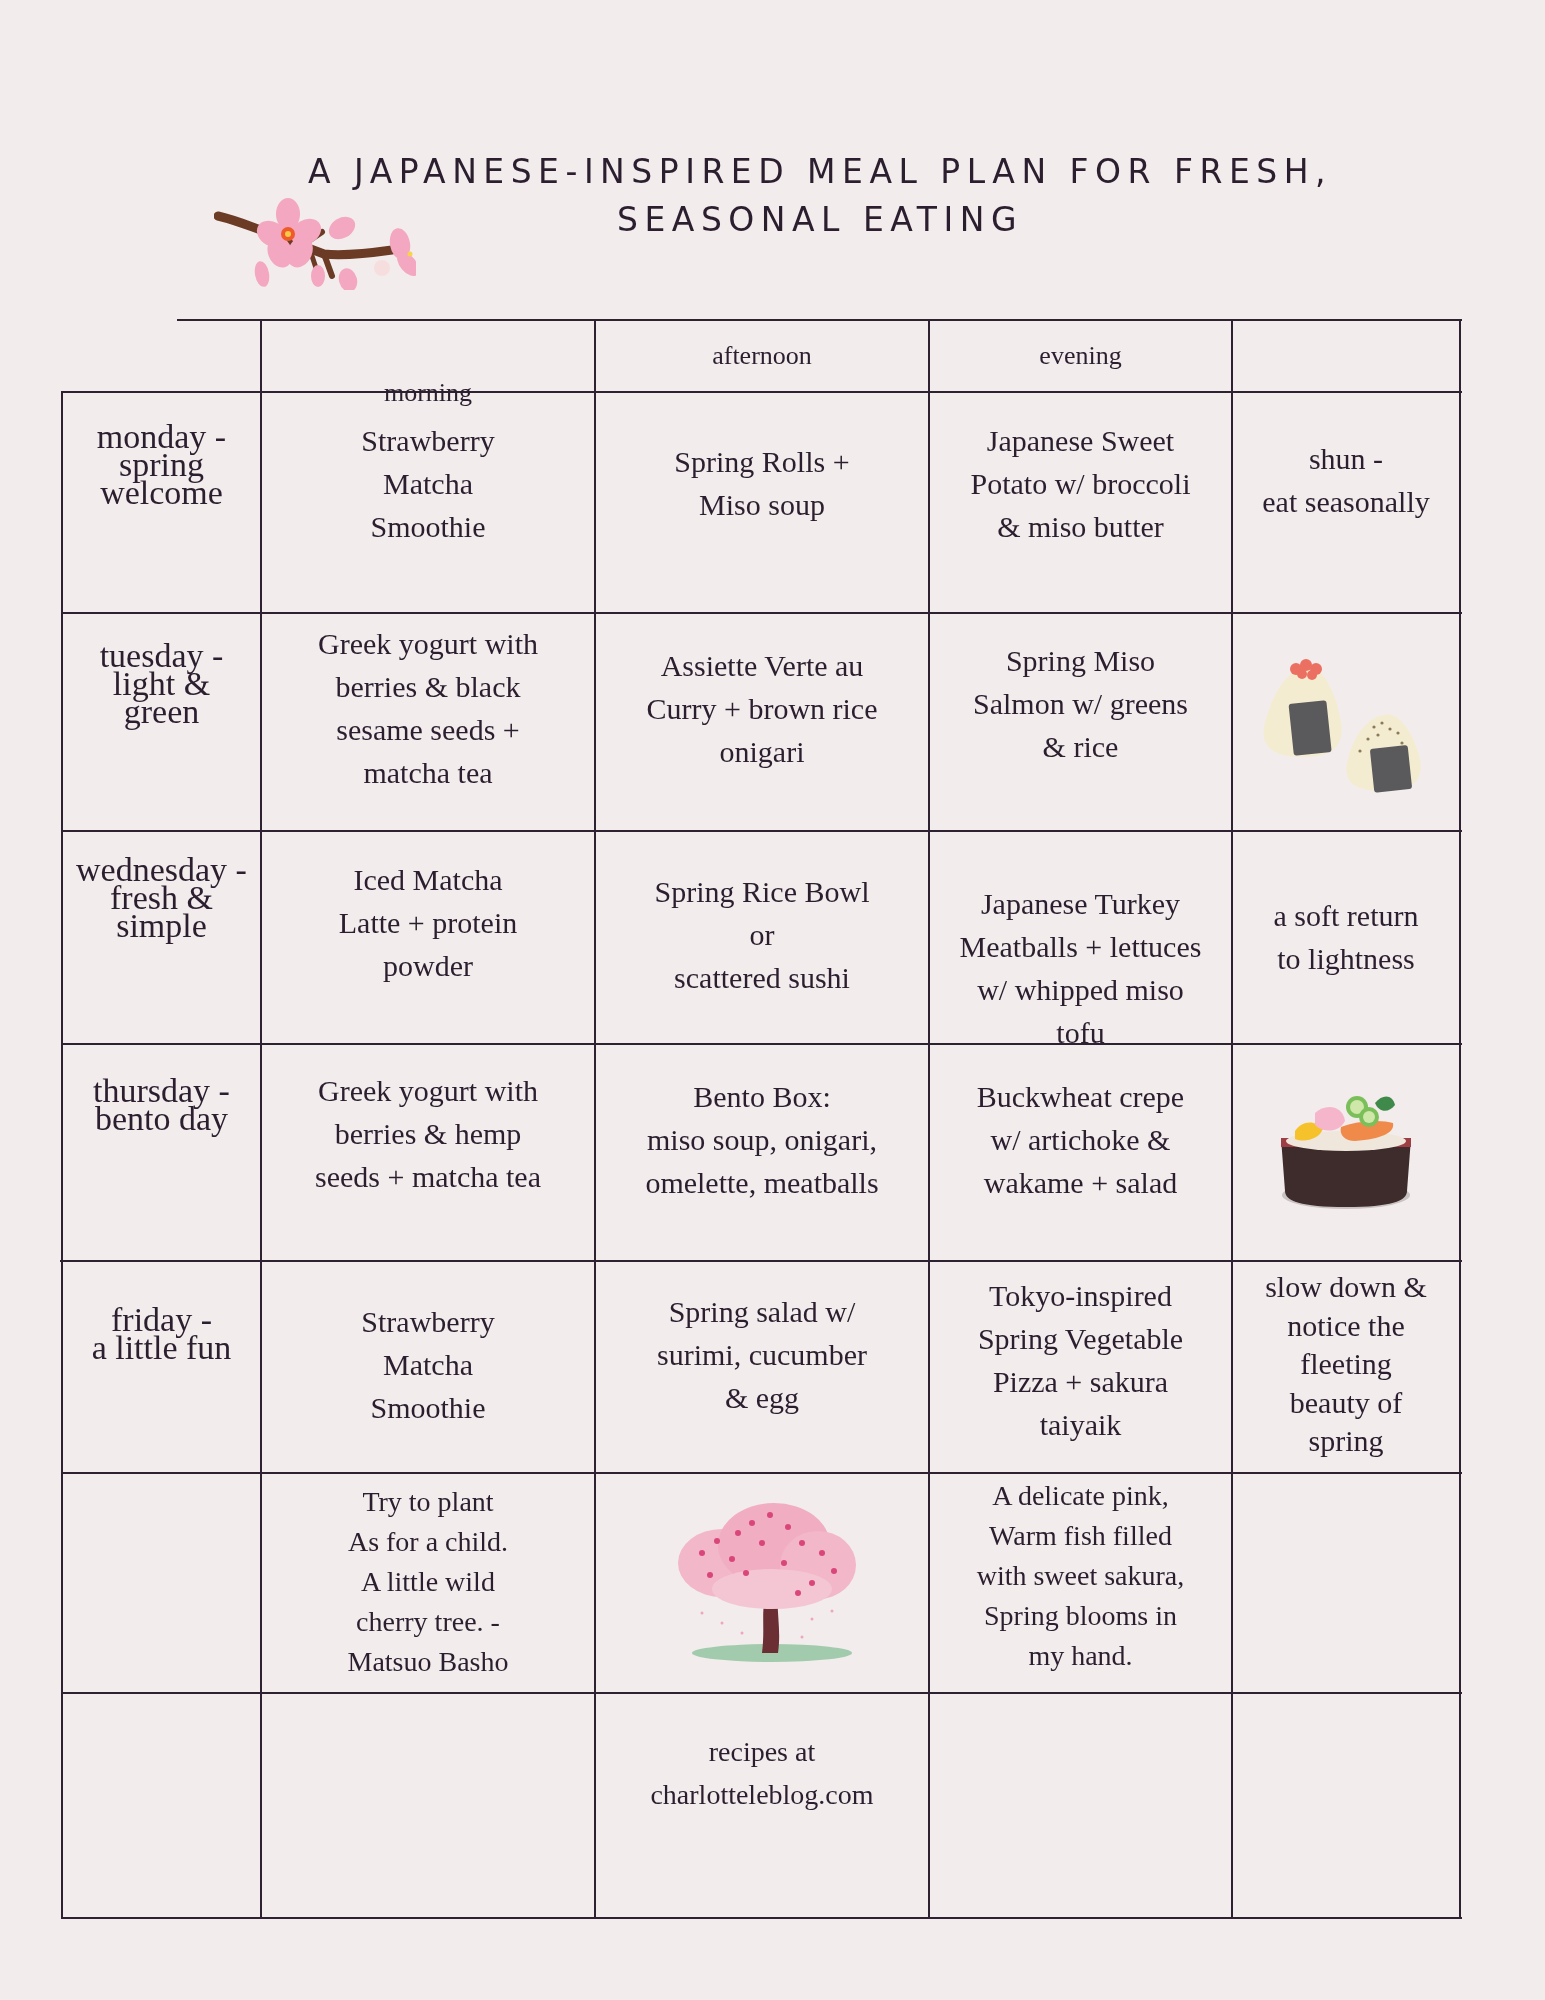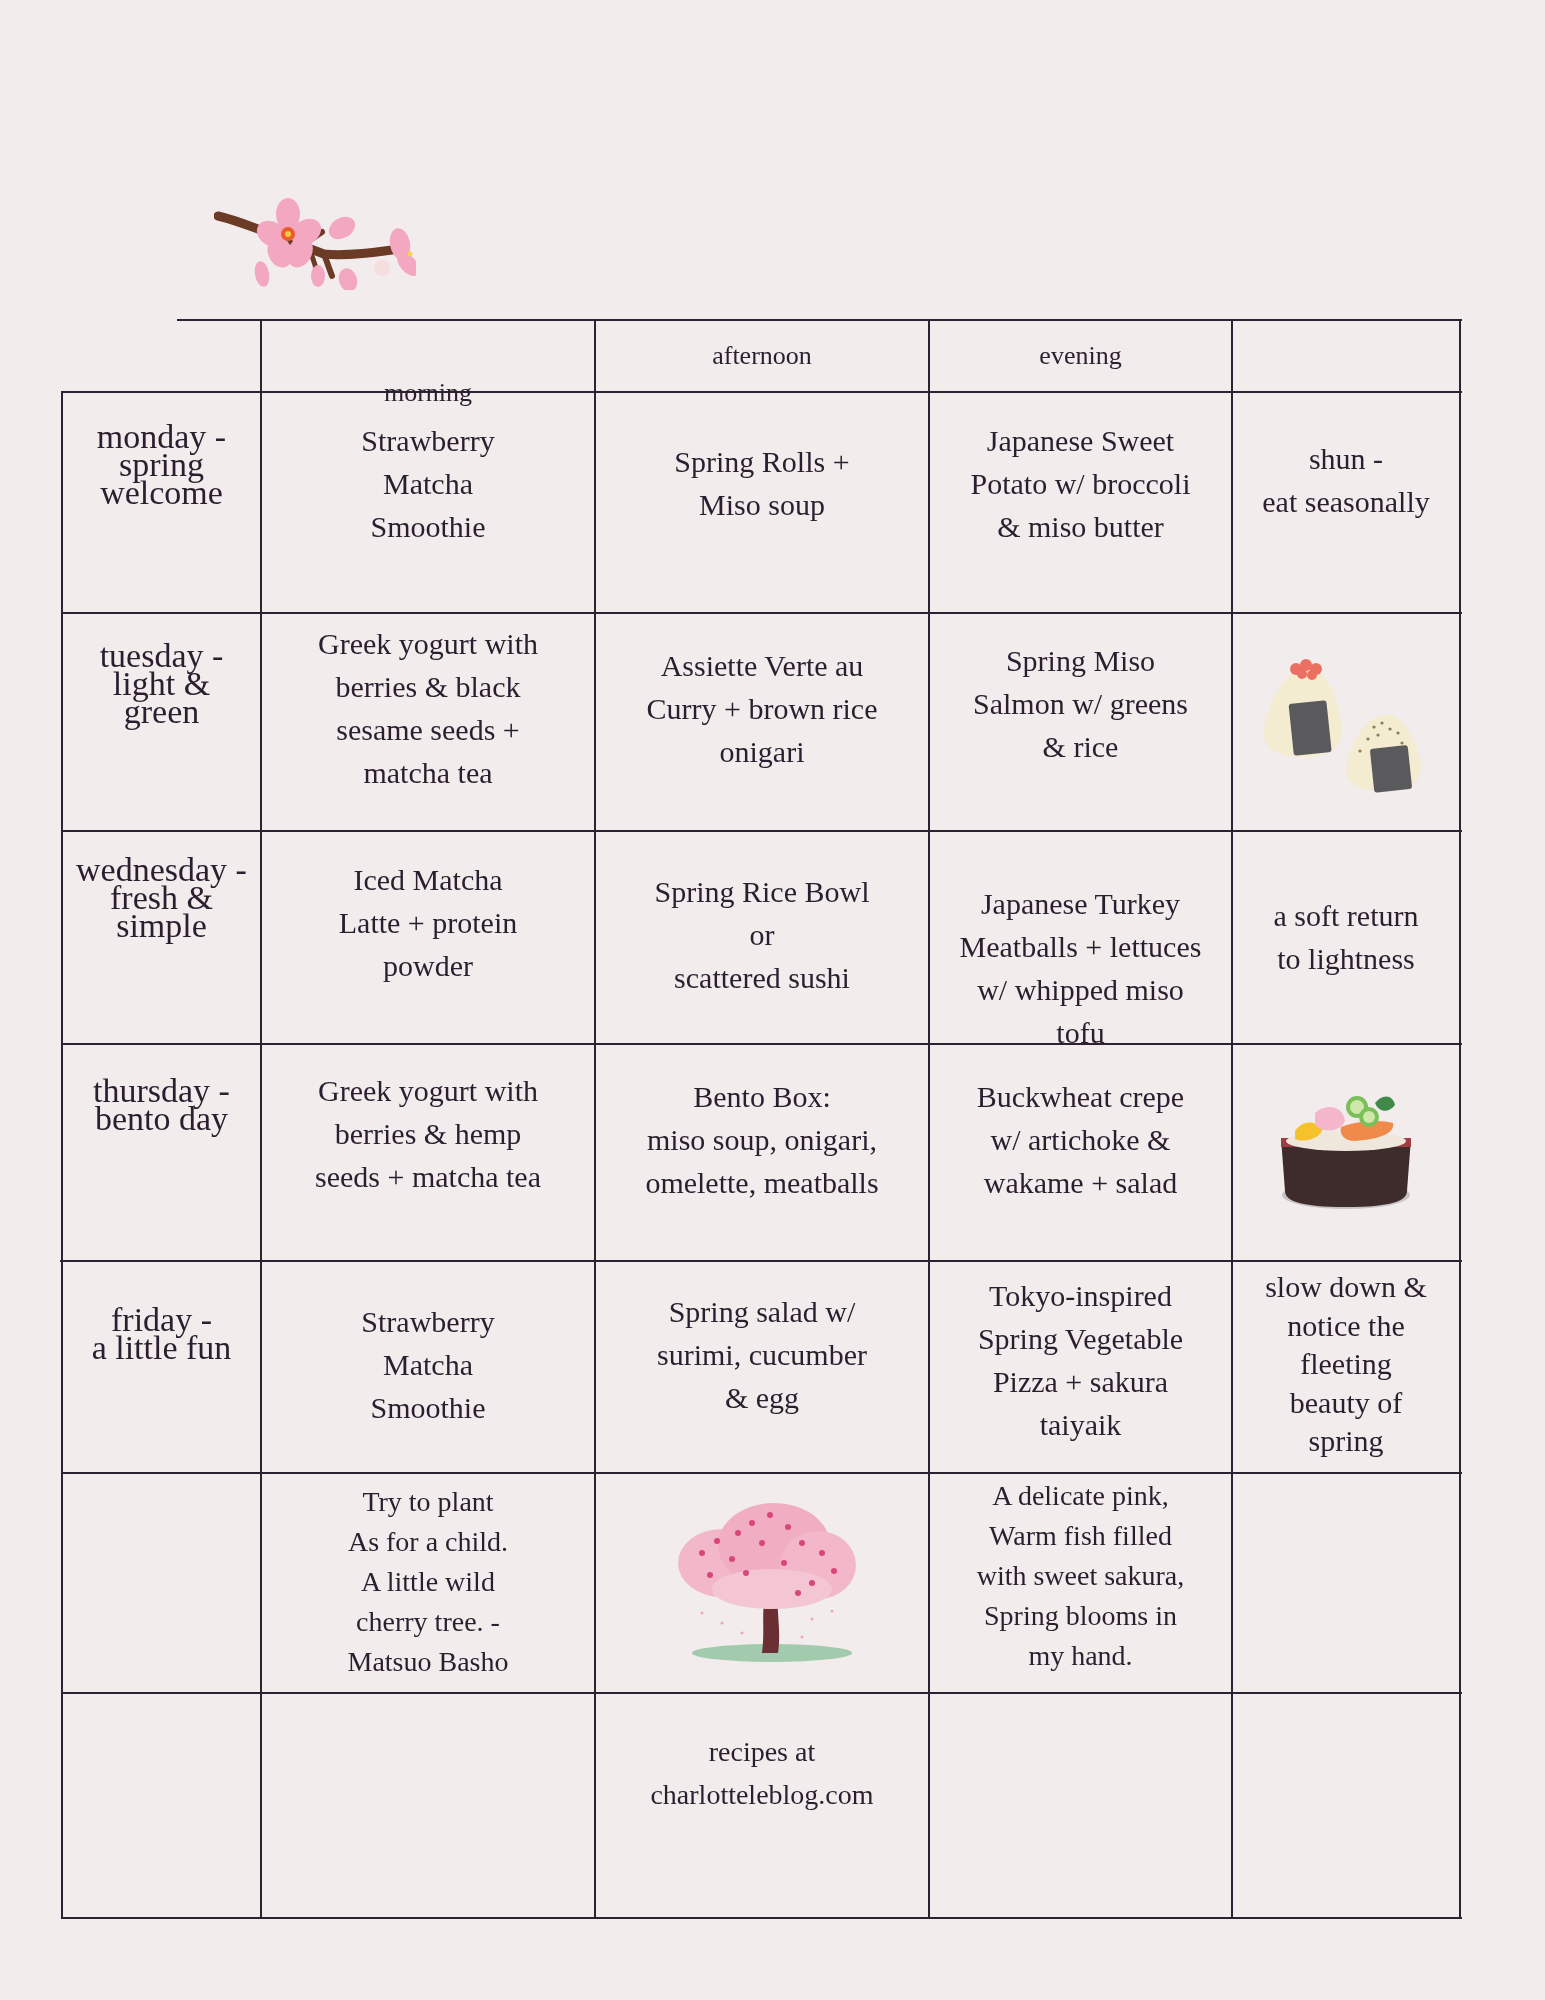--- a/index.html
+++ b/index.html
@@ -33,20 +33,22 @@
   .day { font-size: 34px; line-height: 28px; padding-top: 30px; }
   .meal { font-size: 30px; line-height: 43px; padding-top: 26px; }
   .small-note { font-size: 30px; line-height: 38.5px; padding-top: 6px; }
   .poem { font-size: 28px; line-height: 40px; padding-top: 8px; }
   .illus { align-items: center; }
 </style>
 </head>
 <body>
 
 <h1 class="title">
+  <span>A JAPANESE-INSPIRED MEAL PLAN FOR FRESH,</span>
+  <span>SEASONAL EATING</span>
 </h1>
 
 <svg class="branch" viewBox="0 0 202 96">
   <path d="M4 22 C30 28 55 40 78 48 L110 60 C130 62 150 60 178 56" stroke="#6b3b25" stroke-width="9" fill="none" stroke-linecap="round"></path>
   <path d="M110 60 L118 82" stroke="#6b3b25" stroke-width="6" fill="none" stroke-linecap="round"></path>
   <path d="M96 56 L102 74" stroke="#6b3b25" stroke-width="5" fill="none" stroke-linecap="round"></path>
   <path d="M90 50 L108 38" stroke="#6b3b25" stroke-width="6" fill="none" stroke-linecap="round"></path>
   <g fill="#f4a7c0">
     <ellipse cx="74" cy="20" rx="12" ry="16"></ellipse>
     <ellipse cx="92" cy="38" rx="12" ry="16" transform="rotate(60 92 38)"></ellipse>

